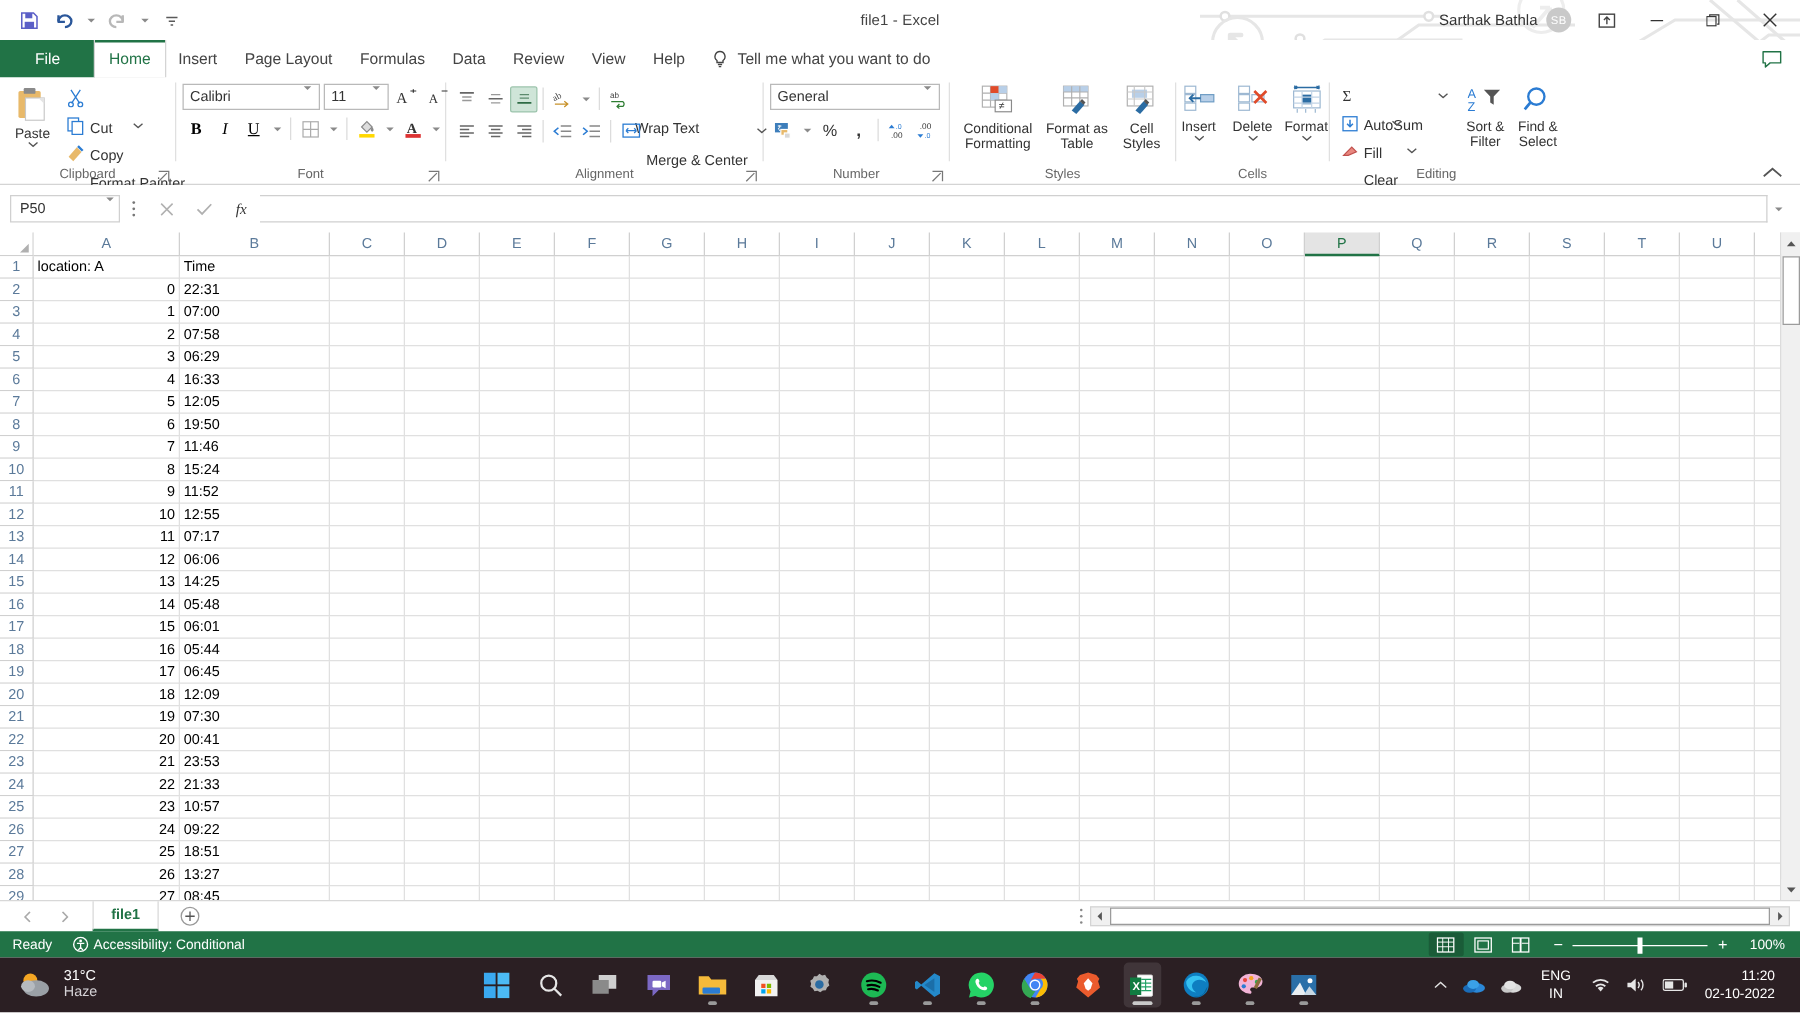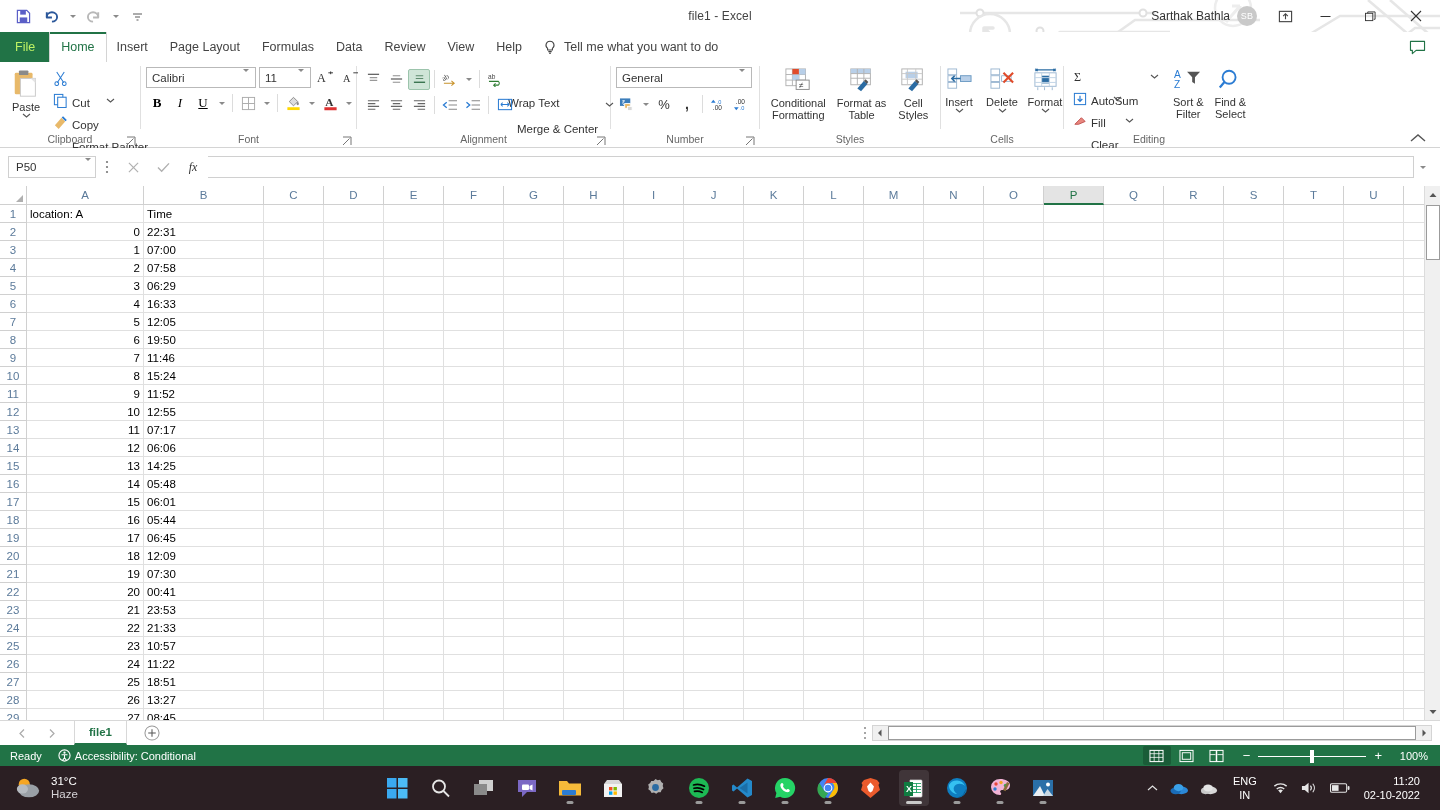--- a/index.html
+++ b/index.html
@@ -40,22 +40,22 @@
   }
   .ribbon-opt { width:36px;height:30px;display:flex;align-items:center;justify-content:center;cursor:pointer;}
   .wbtn { width:45px;height:32px;display:flex;align-items:center;justify-content:center;cursor:pointer;}
 
   
   .tabsrow {
     position: absolute; top: 32px; left: 0; width: 1440px; height: 30px;
     background:#fff; display:flex; align-items:flex-end;
   }
   .tab-file {
-    background:#217346; color:#bef264; font-size:12.5px; height:30px;
-    padding:0 15px; display:flex; align-items:center; cursor:pointer;
+    background:#217346; color:#ffffff; font-size:12.5px; height:30px;
+    padding:0 28px; display:flex; align-items:center; cursor:pointer;
   }
   .tab {
     font-size:12.5px; color:#444; height:30px; padding:0 11px;
     display:flex; align-items:center; cursor:pointer; position:relative;
   }
   .tab.active { color:#217346; background:#fff; }
   .tab.active:after {
     content:""; position:absolute; left:0; right:0; top:0; height:2px; background:#217346;
   }
   .tab.active { box-shadow: -1px 0 0 #d4d4d4, 1px 0 0 #d4d4d4; }
@@ -1440,21 +1440,21 @@
           <div class="cell" style="width: 60px;"></div>
           <div class="cell" style="width: 60px;"></div>
           <div class="cell" style="width: 60px;"></div>
           <div class="cell" style="width: 60px;"></div>
           <div class="cell" style="width: 60px;"></div>
           <div class="cell" style="width: 60px;"></div>
           <div class="cell" style="width: 60px;"></div>
         </div>
         <div class="crow">
           <div class="cell r" style="width: 117px;">24</div>
-          <div class="cell" style="width: 120px;">11:22</div>
+          <div class="cell" style="width: 120px;">09:22</div>
           <div class="cell" style="width: 60px;"></div>
           <div class="cell" style="width: 60px;"></div>
           <div class="cell" style="width: 60px;"></div>
           <div class="cell" style="width: 60px;"></div>
           <div class="cell" style="width: 60px;"></div>
           <div class="cell" style="width: 60px;"></div>
           <div class="cell" style="width: 60px;"></div>
           <div class="cell" style="width: 60px;"></div>
           <div class="cell" style="width: 60px;"></div>
           <div class="cell" style="width: 60px;"></div>

